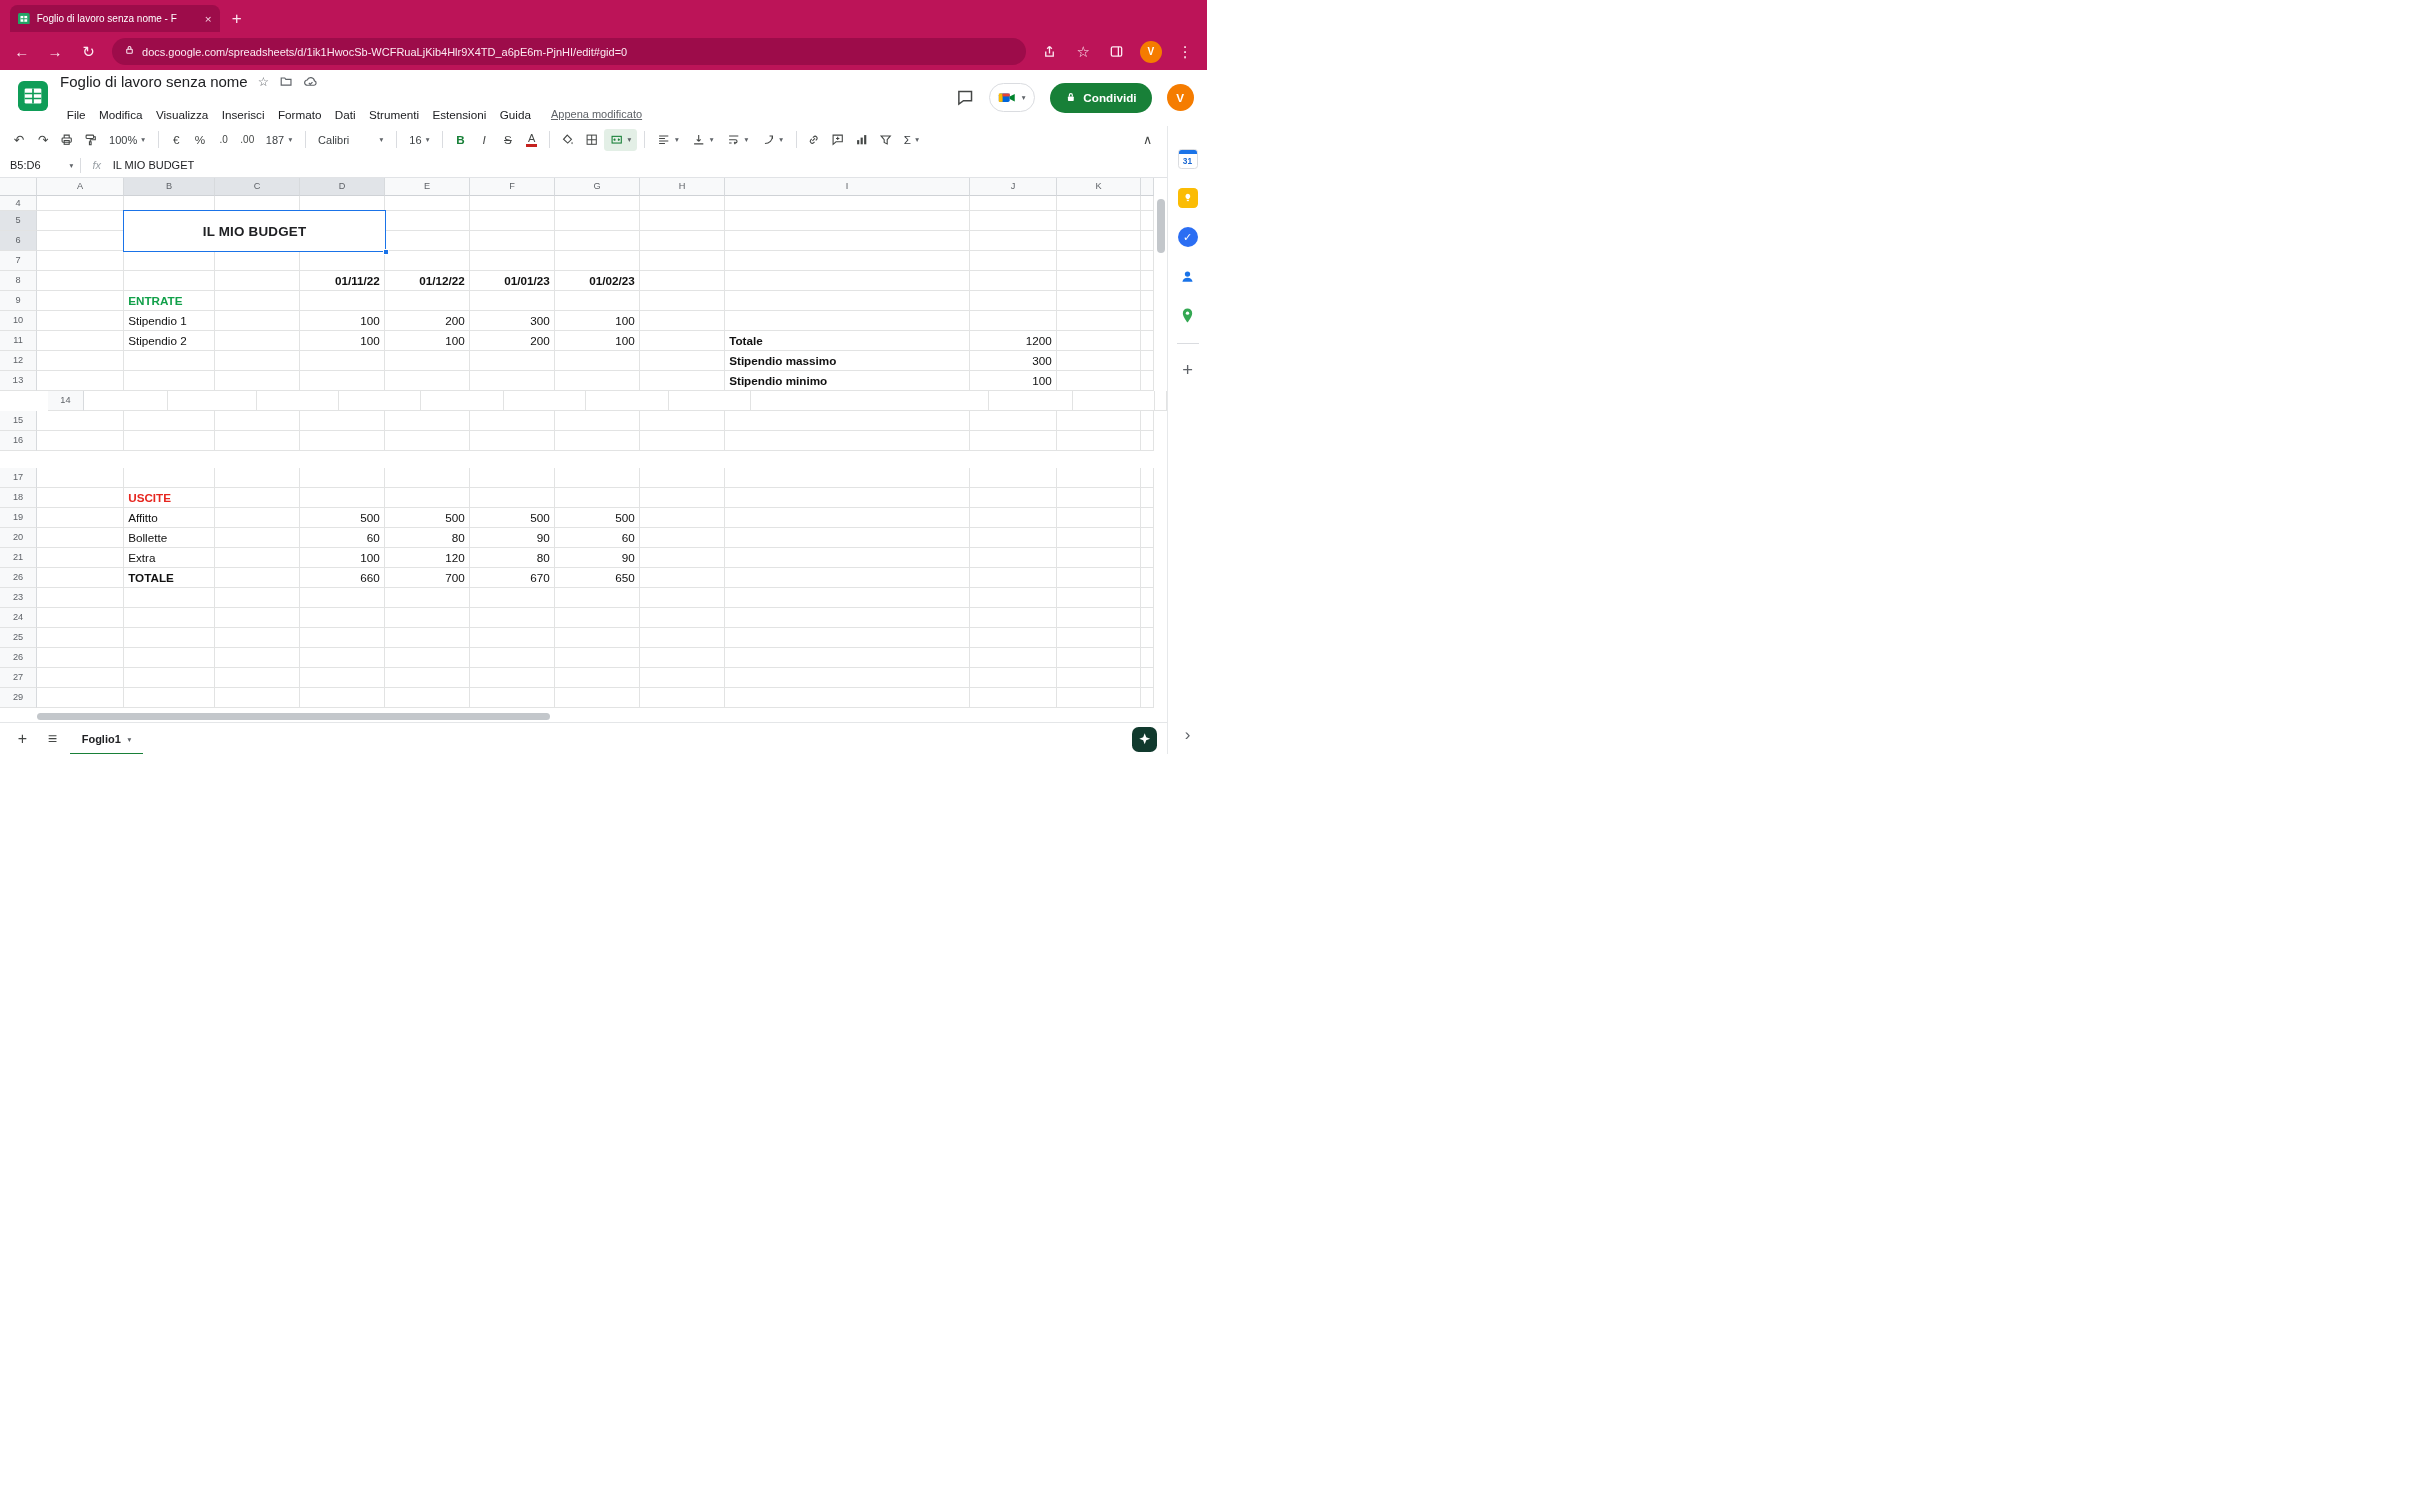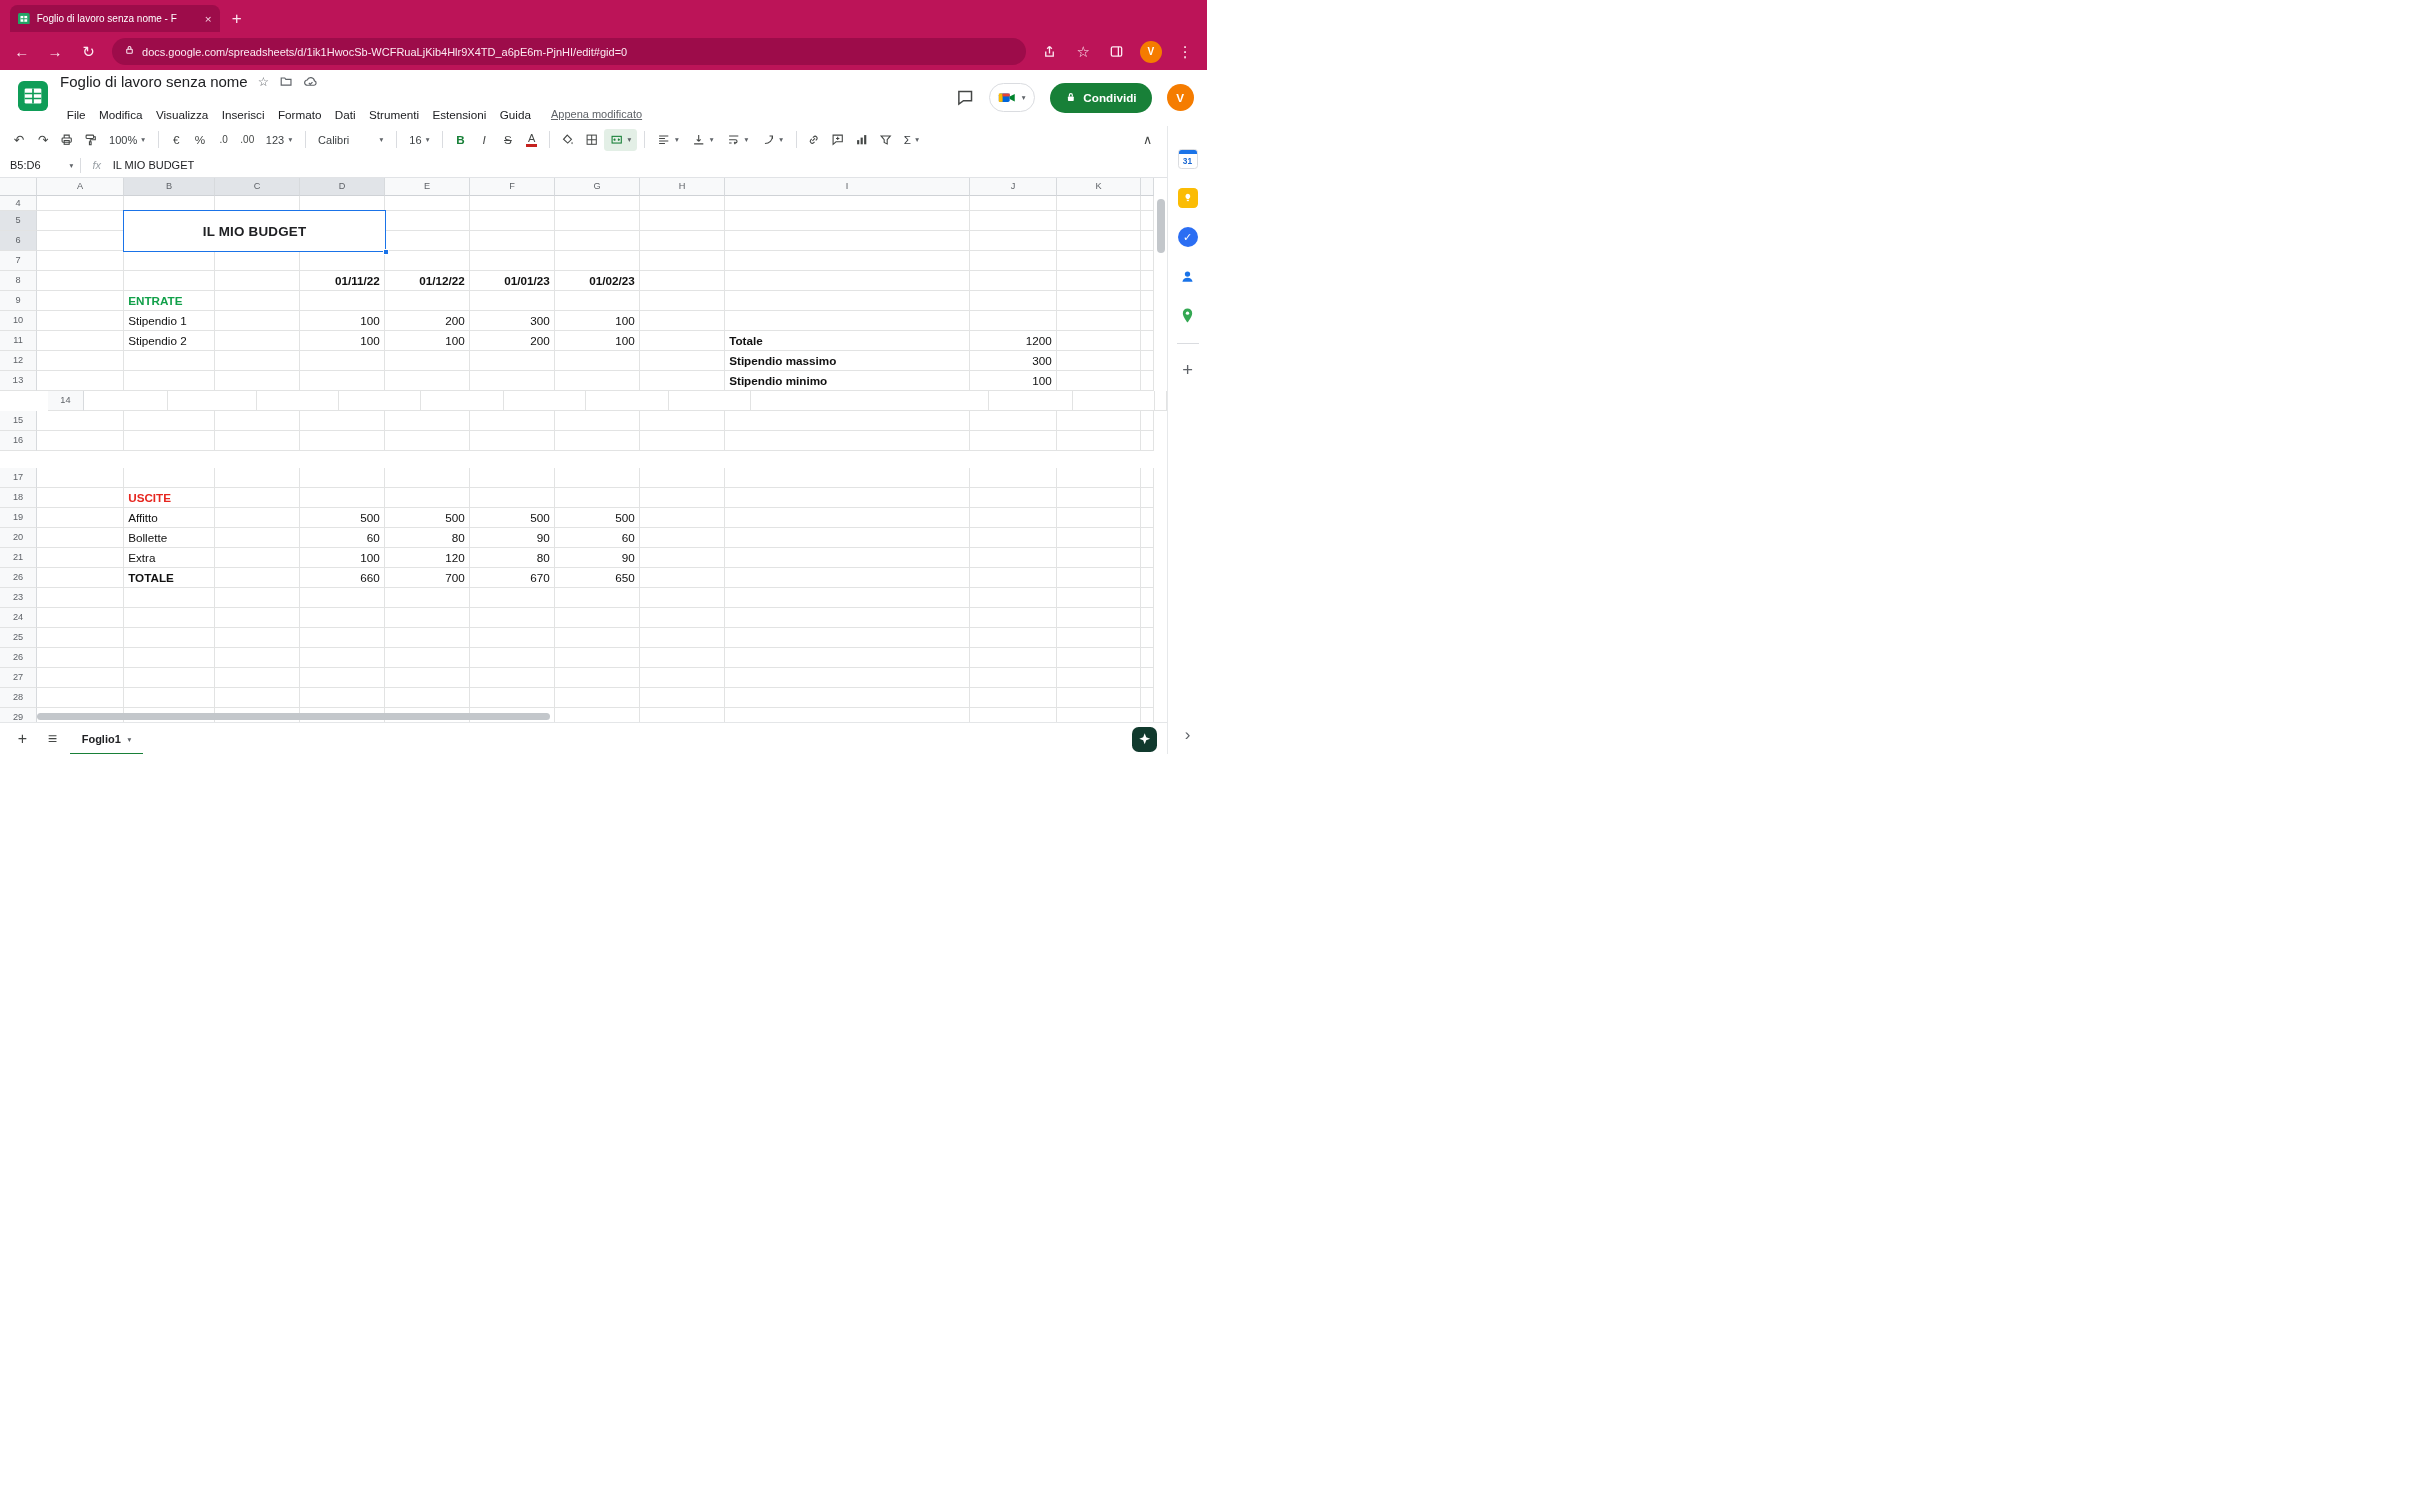--- a/index.html
+++ b/index.html
@@ -234,21 +234,21 @@
     <span class="tsel">
         <span>100%</span>
         <span class="car">▾</span>
       </span>
     <span class="tdiv"></span>
     <span class="tic ttxt">€</span>
     <span class="tic ttxt">%</span>
     <span class="tic ttxt sm">.0</span>
     <span class="tic ttxt sm">.00</span>
     <span class="tsel">
-        <span>123</span>
+        <span>187</span>
         <span class="car">▾</span>
       </span>
     <span class="tdiv"></span>
     <span class="tsel wfont">
         <span>Calibri</span>
         <span class="car">▾</span>
       </span>
     <span class="tdiv"></span>
     <span class="tsel">
         <span>16</span>
@@ -723,35 +723,20 @@
           <div class="gcell" style="width: 85px;"></div>
           <div class="gcell" style="width: 85px;"></div>
           <div class="gcell" style="width: 85px;"></div>
           <div class="gcell" style="width: 85px;"></div>
           <div class="gcell" style="width: 245px;"></div>
           <div class="gcell" style="width: 87px;"></div>
           <div class="gcell" style="width: 84px;"></div>
           <div class="gcell" style="width: 12.6px;"></div>
         </div>
         <div class="grow" style="height: 20px;">
-          <div class="grhead" style="width: 37px;">28</div>
-          <div class="gcell" style="width: 87px;"></div>
-          <div class="gcell" style="width: 91px;"></div>
-          <div class="gcell" style="width: 85px;"></div>
-          <div class="gcell" style="width: 85px;"></div>
-          <div class="gcell" style="width: 85px;"></div>
-          <div class="gcell" style="width: 85px;"></div>
-          <div class="gcell" style="width: 85px;"></div>
-          <div class="gcell" style="width: 85px;"></div>
-          <div class="gcell" style="width: 245px;"></div>
-          <div class="gcell" style="width: 87px;"></div>
-          <div class="gcell" style="width: 84px;"></div>
-          <div class="gcell" style="width: 12.6px;"></div>
-        </div>
-        <div class="grow" style="height: 20px;">
           <div class="grhead" style="width: 37px;">29</div>
           <div class="gcell" style="width: 87px;"></div>
           <div class="gcell" style="width: 91px;"></div>
           <div class="gcell" style="width: 85px;"></div>
           <div class="gcell" style="width: 85px;"></div>
           <div class="gcell" style="width: 85px;"></div>
           <div class="gcell" style="width: 85px;"></div>
           <div class="gcell" style="width: 85px;"></div>
           <div class="gcell" style="width: 85px;"></div>
           <div class="gcell" style="width: 245px;"></div>

